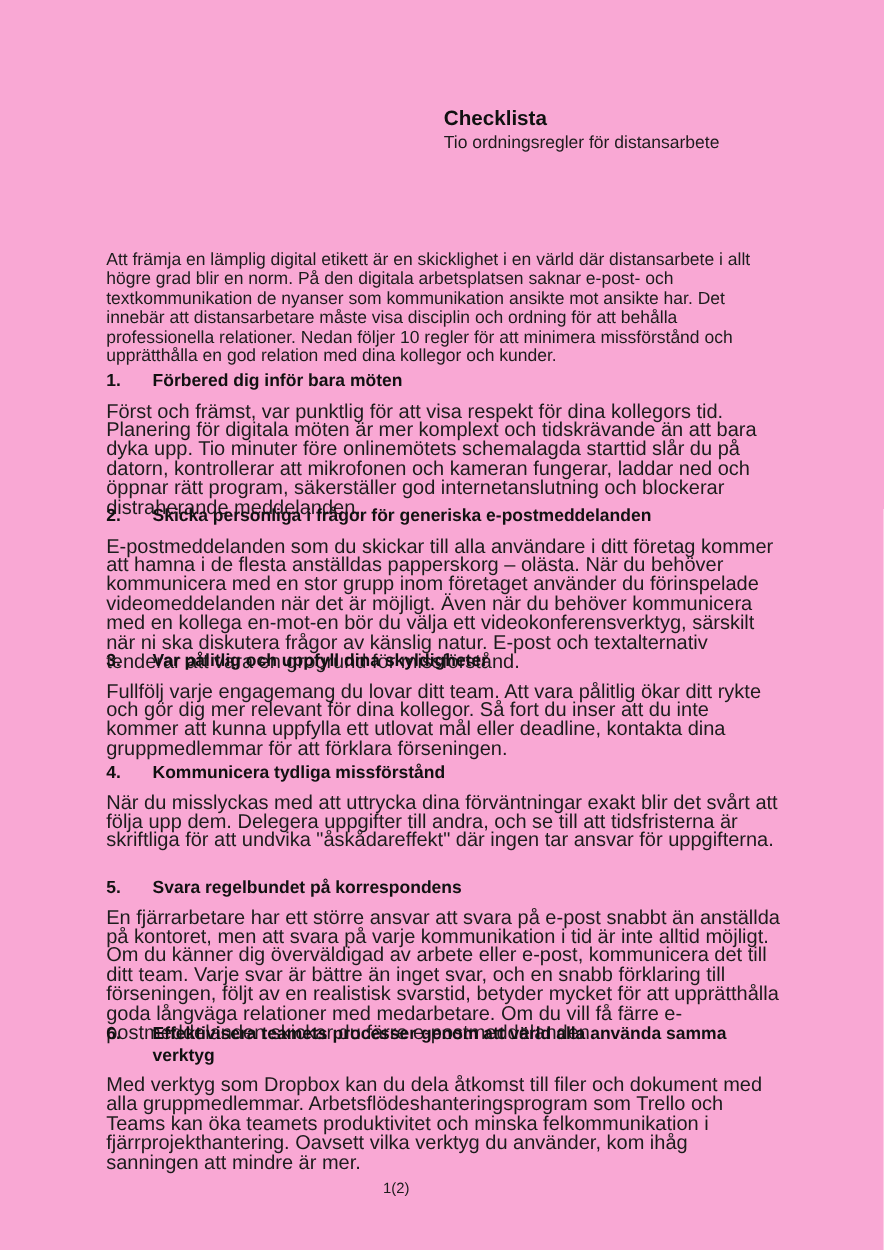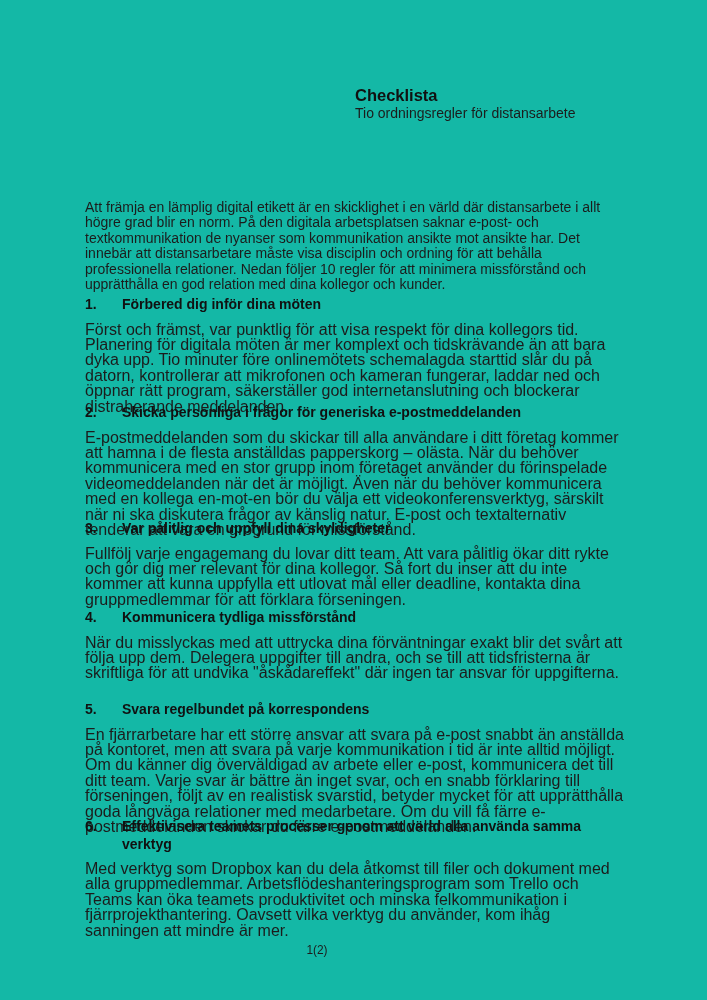--- a/index.html
+++ b/index.html
@@ -5,21 +5,21 @@
 <style>
   html, body {
     margin: 0;
     padding: 0;
     background: #ffffff;
   }
   .page {
     position: relative;
     width: 707px;
     height: 1000px;
-    background: #14b8a6;
+    background: #f9a8d4;
     overflow: hidden;
     font-family: "Liberation Sans", "DejaVu Sans", sans-serif;
     color: #1c1c1c;
     -webkit-font-smoothing: antialiased;
   }
   .title-block {
     position: absolute;
     left: 355px;
     top: 85px;
   }
@@ -97,21 +97,21 @@
   <header class="title-block">
     <h1 class="doc-title">Checklista</h1>
     <p class="doc-subtitle">Tio ordningsregler för distansarbete</p>
   </header>
 
   <p class="intro">Att främja en lämplig digital etikett är en skicklighet i en värld där distansarbete i allt högre grad blir en norm. På den digitala arbetsplatsen saknar e-post- och textkommunikation de nyanser som kommunikation ansikte mot ansikte har. Det innebär att distansarbetare måste visa disciplin och ordning för att behålla professionella relationer. Nedan följer 10 regler för att minimera missförstånd och upprätthålla en god relation med dina kollegor och kunder.</p>
 
   <section id="rule-1" class="rule">
     <div class="rule-heading">
       <span class="rule-number">1.</span>
-      <span class="rule-title">Förbered dig inför dina möten</span>
+      <span class="rule-title">Förbered dig inför bara möten</span>
     </div>
     <p class="rule-body">Först och främst, var punktlig för att visa respekt för dina kollegors tid. Planering för digitala möten är mer komplext och tidskrävande än att bara dyka upp. Tio minuter före onlinemötets schemalagda starttid slår du på datorn, kontrollerar att mikrofonen och kameran fungerar, laddar ned och öppnar rätt program, säkerställer god internetanslutning och blockerar distraherande meddelanden.</p>
   </section>
 
   <section id="rule-2" class="rule">
     <div class="rule-heading">
       <span class="rule-number">2.</span>
       <span class="rule-title">Skicka personliga i frågor för generiska e-postmeddelanden</span>
     </div>
     <p class="rule-body">E-postmeddelanden som du skickar till alla användare i ditt företag kommer att hamna i de flesta anställdas papperskorg – olästa. När du behöver kommunicera med en stor grupp inom företaget använder du förinspelade videomeddelanden när det är möjligt. Även när du behöver kommunicera med en kollega en-mot-en bör du välja ett videokonferensverktyg, särskilt när ni ska diskutera frågor av känslig natur. E-post och textalternativ tenderar att vara en grogrund för missförstånd.</p>

